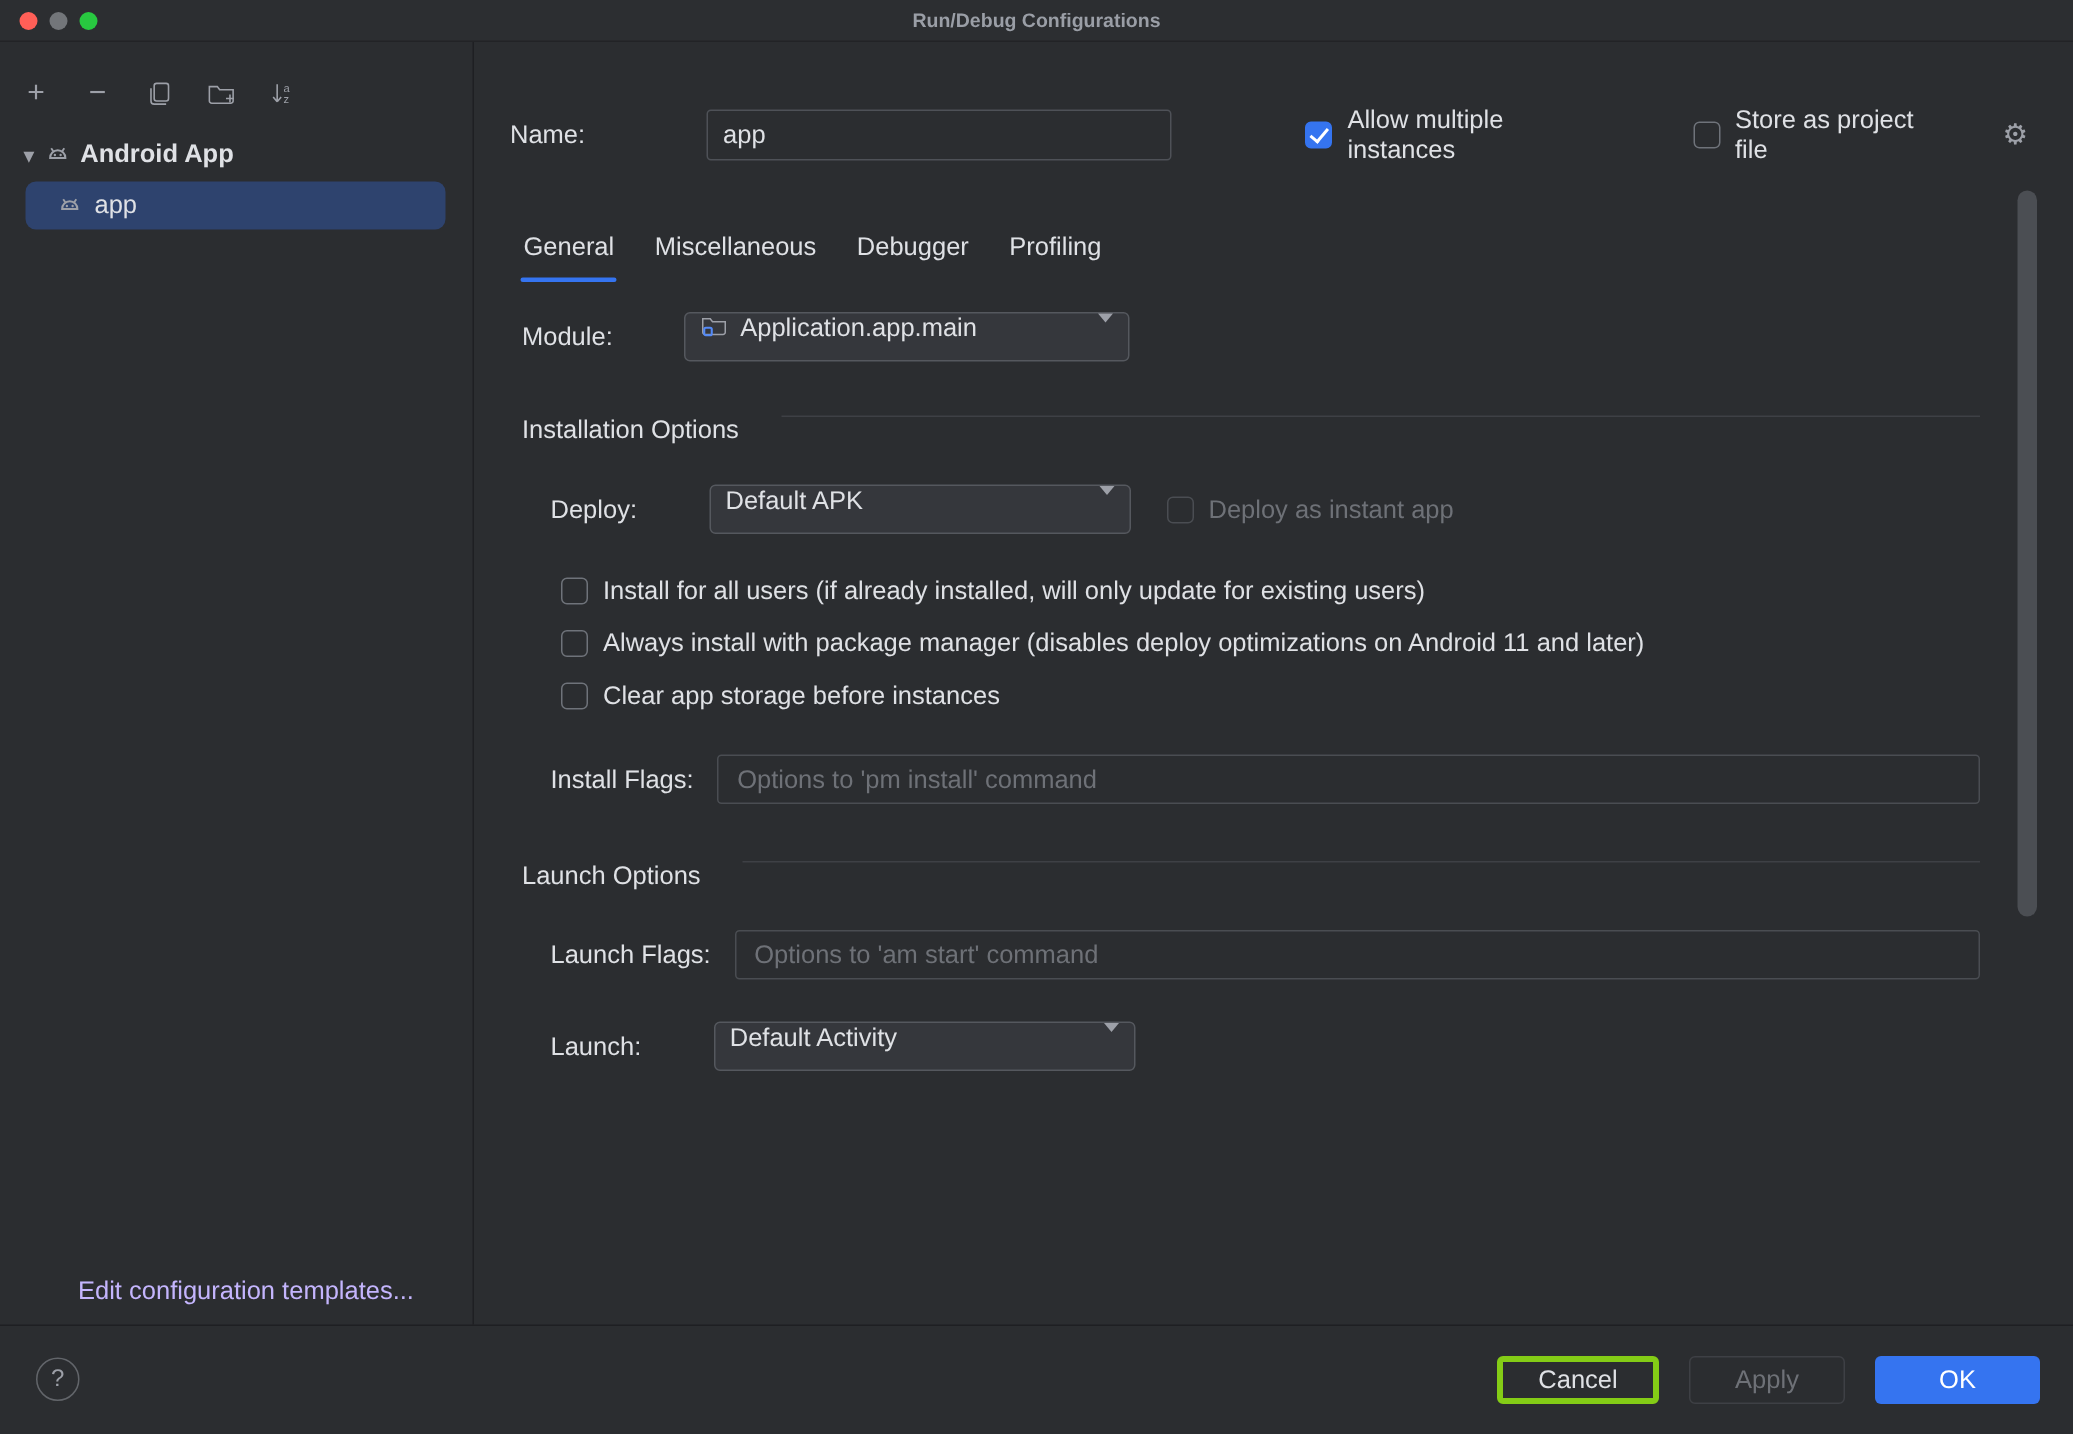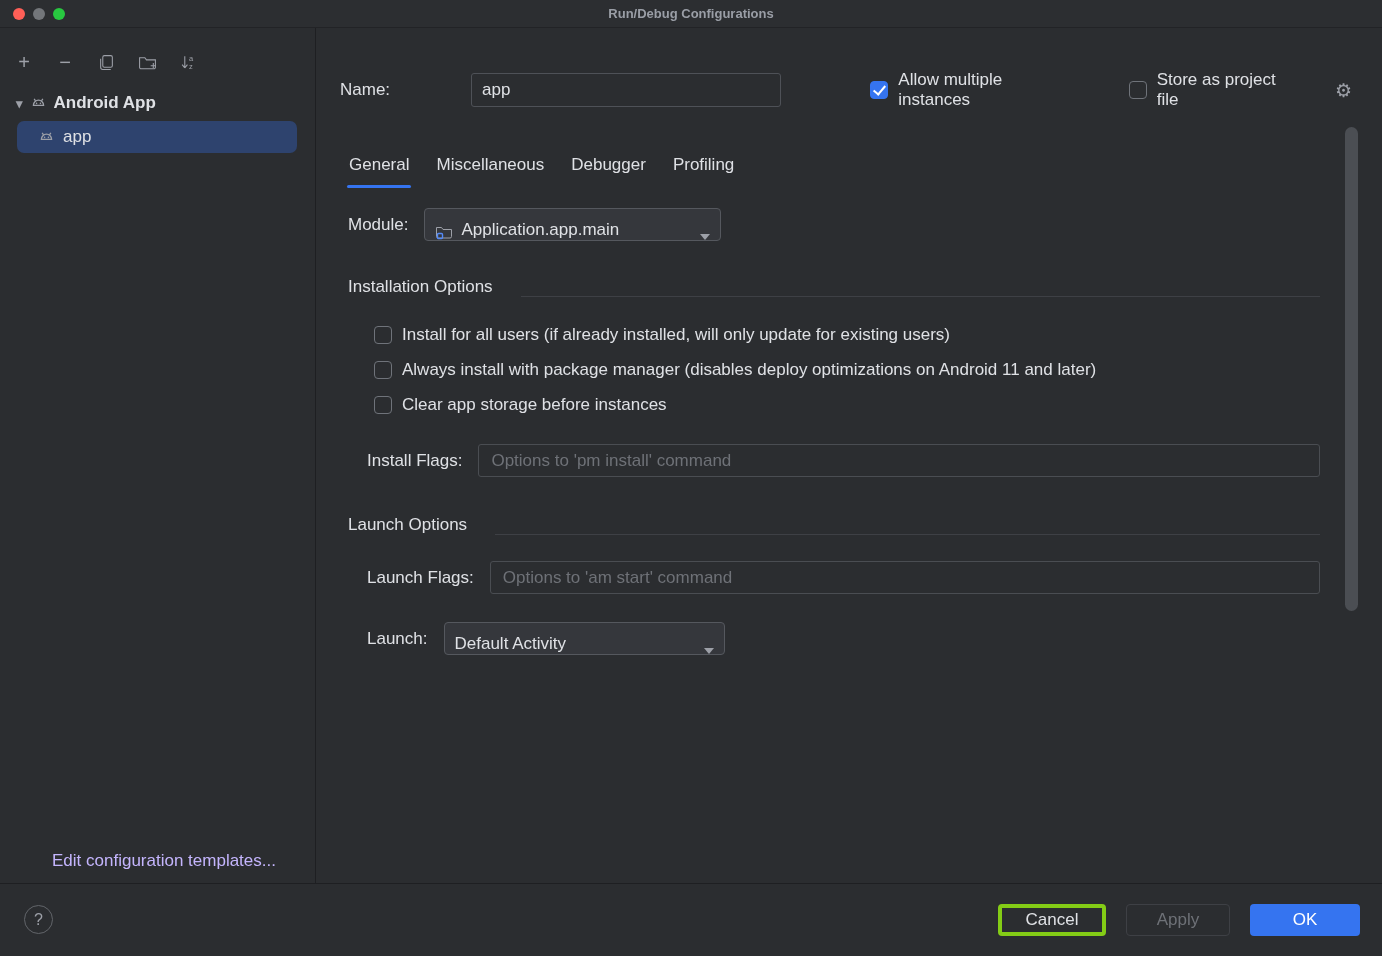--- a/index.html
+++ b/index.html
@@ -58,31 +58,31 @@
   .hdr-cb1 { margin-left: 42px; display: flex; align-items: center; cursor: pointer; }
   .hdr-cb2 { margin-left: 32px; display: flex; align-items: center; cursor: pointer; }
   .gear { margin-left: 10px; font-size: 19px; color: #9da0a8; cursor: pointer; line-height: 1; }
 
   .tabs { display: flex; gap: 27px; margin-top: 48px; padding-left: 9px; }
   .tab { padding-bottom: 13px; position: relative; cursor: pointer; color: #dfe1e5; }
   .tab.selected::after { content: ''; position: absolute; left: -2px; right: -2px; bottom: 0;
     height: 3px; border-radius: 3px; background: #3574f0; }
 
   .combo { height: 33px; background: #35373c; border: 1px solid #55585e; border-radius: 4px;
-    display: flex; align-items: flex-end; padding: 0 10px; gap: 8px; cursor: pointer; }
+    display: flex; align-items: flex-start; padding: 0 10px; gap: 8px; cursor: pointer; margin-left: 32px; }
   .combo .arrow { margin-left: auto; width: 0; height: 0;
     border-left: 5px solid transparent; border-right: 5px solid transparent; border-top: 6px solid #9da0a8; }
   .combo.module { width: 297px; }
   .combo.deploy, .combo.launch { width: 281px; }
   .mod-icon svg { display: block; }
 
   .module-row { margin: 20px 0 0 8px; }
   .module-row .lbl { margin-right: 16px; }
 
-  .section { display: flex; align-items: flex-end; margin: 36px 32px 0 8px; gap: 28px; }
+  .section { display: flex; align-items: flex-start; margin: 36px 32px 0 8px; gap: 28px; }
   .section .rule { flex: 1; height: 1px; background: #3e4045; }
 
   .deploy-row { margin: 26px 32px 0 27px; }
   .deploy-row .lbl, .launch-row .lbl, .flags-row .lbl { margin-right: 16px; }
   .instant { display: flex; align-items: center; margin-left: 24px; }
 
   .cbs { margin: 20px 0 0 34px; }
   .cb-row { display: flex; align-items: center; height: 35px; cursor: pointer; }
 
   .flags-row { margin: 22px 32px 0 27px; }
@@ -213,20 +213,31 @@
           <span>Application.app.main</span>
           <span class="arrow"></span>
         </div>
       </div>
 
       <div class="section">
         <span>Installation Options</span>
         <span class="rule"></span>
       </div>
 
+      <div class="row deploy-row">
+        <span class="lbl">Deploy:</span>
+        <div class="combo deploy">
+          <span>Default APK</span>
+          <span class="arrow"></span>
+        </div>
+        <label class="instant">
+          <span class="cb disabled"></span>
+          <span class="cb-text disabled">Deploy as instant app</span>
+        </label>
+      </div>
 
       <div class="cbs">
         <label class="cb-row">
           <span class="cb"></span>
           <span class="cb-text">Install for all users (if already installed, will only update for existing users)</span>
         </label>
         <label class="cb-row">
           <span class="cb"></span>
           <span class="cb-text">Always install with package manager (disables deploy optimizations on Android 11 and later)</span>
         </label>

